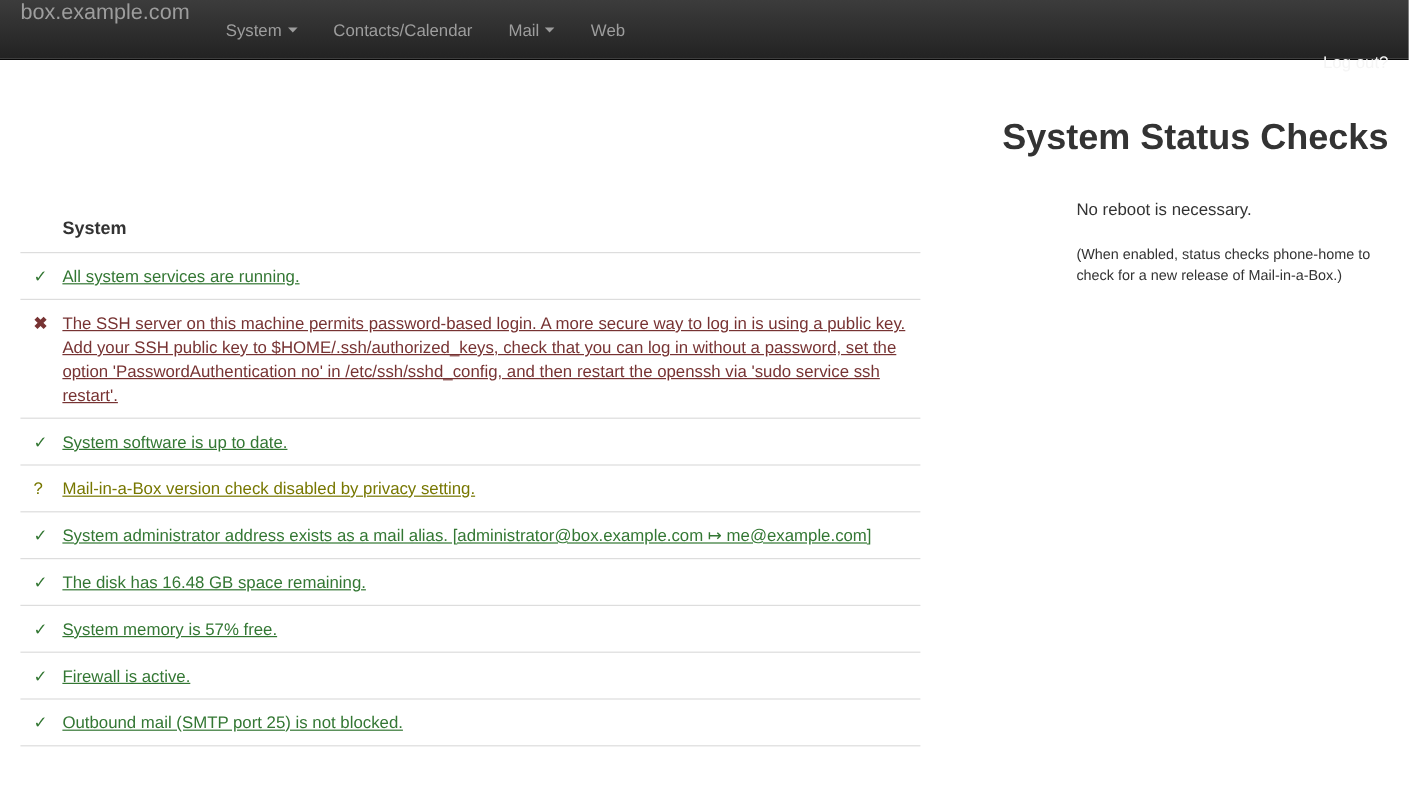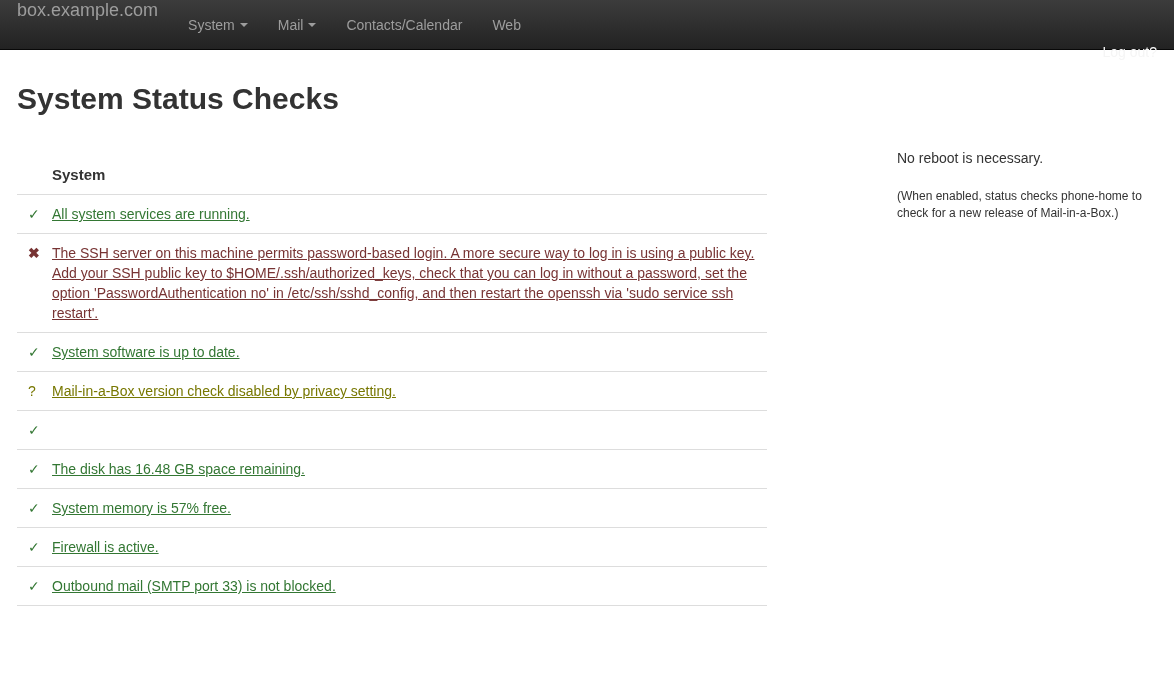--- a/index.html
+++ b/index.html
@@ -71,21 +71,22 @@
   
   .container {
     width: 1170px;
     margin: 0 auto;
     padding: 0 15px;
   }
   .page-title {
     font-size: 30px;
     font-weight: bold;
     color: #333;
-    margin-top: 32px;
+    margin-top: 48px;
+    text-align: right;
   }
   .row {
     display: flex;
     margin-top: 26px;
     align-items: flex-start;
   }
   .main-col { width: 750px; flex: none; }
   .side-col { width: 262px; flex: none; margin-left: 130px; padding-top: 6px; }
   
   .section-header {
@@ -138,25 +139,25 @@
 
 <nav class="navbar">
   <div class="navbar-inner">
     <span class="brand">box.example.com</span>
     <ul class="nav">
         <li>
           <span>System</span>
           <span class="caret"></span>
         </li>
         <li>
+          <span>Contacts/Calendar</span>
+        </li>
+        <li>
           <span>Mail</span>
           <span class="caret"></span>
-        </li>
-        <li>
-          <span>Contacts/Calendar</span>
         </li>
         <li>
           <span>Web</span>
         </li>
       </ul>
     <span class="logout">Log out?</span>
   </div>
 </nav>
 
 <div class="container">
@@ -175,36 +176,37 @@
         <div class="check-row status-ok">
           <div class="check-icon">✓</div>
           <div class="check-text">System software is up to date.</div>
         </div>
         <div class="check-row status-warning">
           <div class="check-icon">?</div>
           <div class="check-text">Mail-in-a-Box version check disabled by privacy setting.</div>
         </div>
         <div class="check-row status-ok">
           <div class="check-icon">✓</div>
+          <div class="check-text">System administrator address exists as a mail alias. [administrator@box.example.com ↦ me@example.com]</div>
         </div>
         <div class="check-row status-ok">
           <div class="check-icon">✓</div>
           <div class="check-text">The disk has 16.48 GB space remaining.</div>
         </div>
         <div class="check-row status-ok">
           <div class="check-icon">✓</div>
           <div class="check-text">System memory is 57% free.</div>
         </div>
         <div class="check-row status-ok">
           <div class="check-icon">✓</div>
           <div class="check-text">Firewall is active.</div>
         </div>
         <div class="check-row status-ok">
           <div class="check-icon">✓</div>
-          <div class="check-text">Outbound mail (SMTP port 33) is not blocked.</div>
+          <div class="check-text">Outbound mail (SMTP port 25) is not blocked.</div>
         </div>
       </div>
     <div class="side-col">
       <p class="reboot-status">No reboot is necessary.</p>
       <p class="version-check-note">(When enabled, status checks phone-home to check for a new release of Mail-in-a-Box.)</p>
     </div>
   </div>
 </div>
 
 </body></html>

